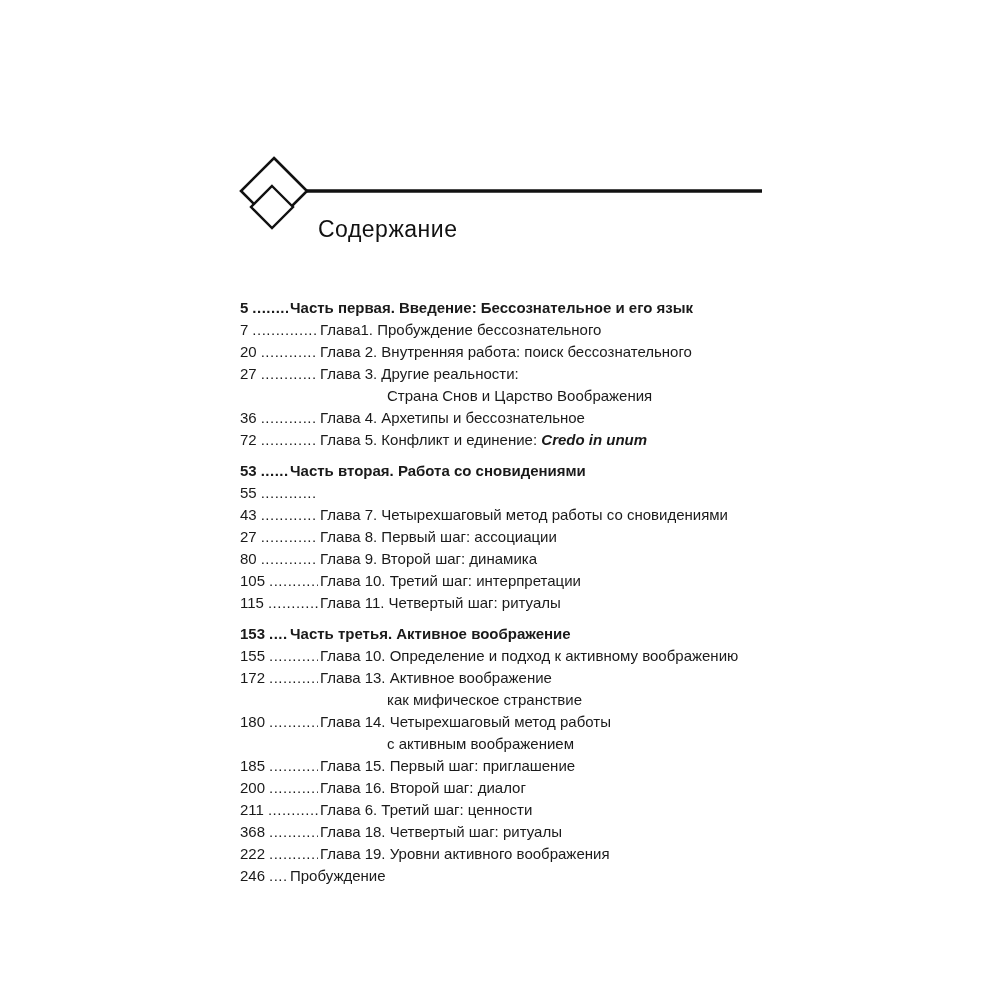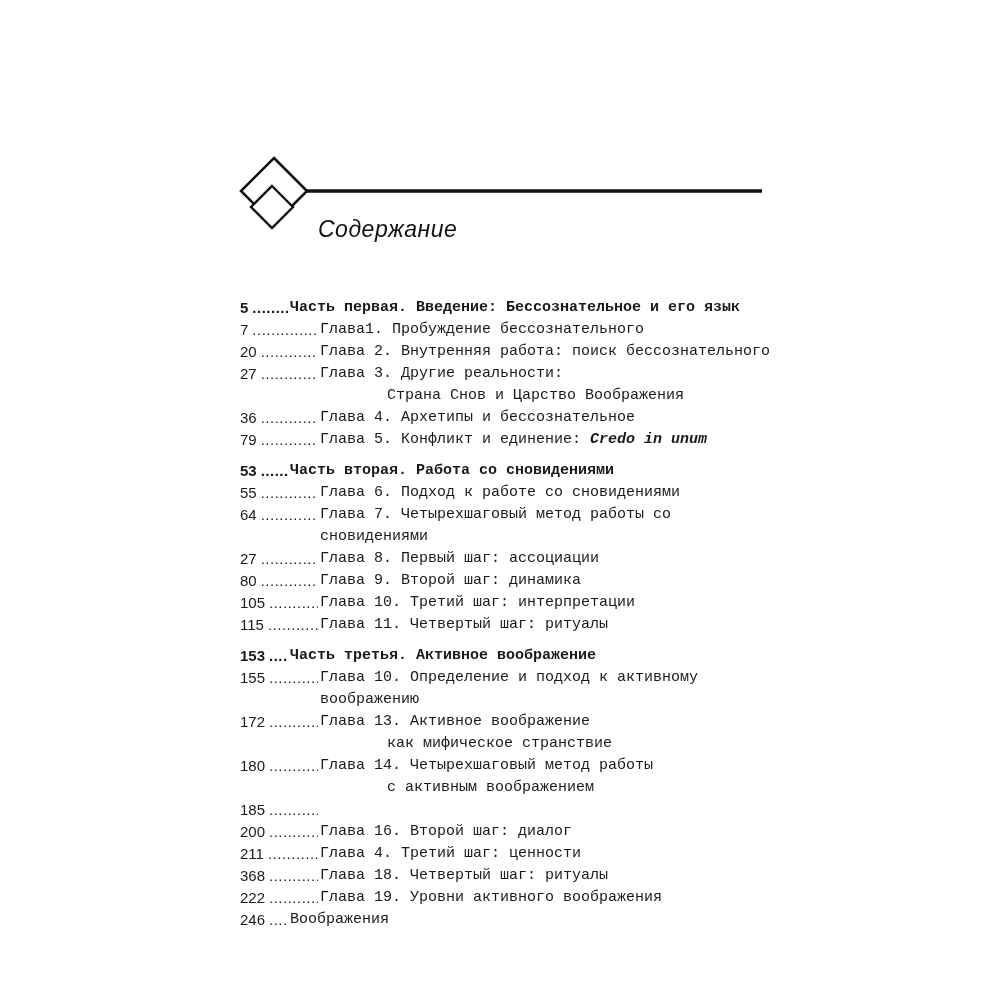--- a/index.html
+++ b/index.html
@@ -4,36 +4,36 @@
 <style>
   * { margin:0; padding:0; box-sizing:border-box; }
   html,body { background:#ffffff; }
   body {
     width:1000px; height:1000px; position:relative; overflow:hidden;
     font-family:"Liberation Sans", sans-serif; color:#1a1a1a;
   }
   .header-art { position:absolute; left:0; top:0; width:1000px; height:260px; }
   .page-title {
     position:absolute; left:318px; top:216px;
-    font-size:23px; letter-spacing:0.5px; color:#111;font-style:italic;
+    font-size:23px; letter-spacing:0.5px; color:#111;
   }
   .toc {
     position:absolute; left:240px; top:288px; width:545px;
     font-size:15px; line-height:22px;
   }
   .toc-row { display:flex; }
   .toc-row.part { font-weight:bold; margin-top:9px; }
   .leader {
     display:flex; flex:none; width:80px; overflow:hidden;
     white-space:nowrap; padding-right:2px;
   }
   .toc-row.part .leader, .toc-row.plain .leader { width:50px; }
   .num { flex:none; padding-right:4px; }
   .dots { flex:1 1 auto; overflow:hidden; letter-spacing:0.5px; }
-  .label-wrap { flex:1 1 auto;font-family:Liberation Mono, monospace; }
+  .label-wrap { flex:1 1 auto; }
   .em { font-style:italic; font-weight:bold;text-align:right; }
   .line2 { display:block; margin-left:67px; }
 </style>
 </head>
 <body>
 
 <div class="header-art">
   <svg width="1000" height="260" viewBox="0 0 1000 260">
 
     <line x1="303" y1="191" x2="762" y2="191" stroke="#111111" stroke-width="3.5"></line>
@@ -92,21 +92,21 @@
       <span class="num">36</span>
       <span class="dots">......................</span>
     </span>
     <span class="label-wrap">
       <span class="label">Глава 4. Архетипы и бессознательное</span><span class="em"></span>
       <span class="line2"></span>
     </span>
   </div>
     <div class="toc-row chapter">
     <span class="leader">
-      <span class="num">79</span>
+      <span class="num">72</span>
       <span class="dots">......................</span>
     </span>
     <span class="label-wrap">
       <span class="label">Глава 5. Конфликт и единение: </span><span class="em">Credo in unum</span>
       <span class="line2"></span>
     </span>
   </div>
     <div class="toc-row part">
     <span class="leader">
       <span class="num">53</span>
@@ -115,28 +115,24 @@
     <span class="label-wrap">
       <span class="label">Часть вторая. Работа со сновидениями</span><span class="em"></span>
       <span class="line2"></span>
     </span>
   </div>
     <div class="toc-row chapter">
     <span class="leader">
       <span class="num">55</span>
       <span class="dots">......................</span>
     </span>
-    <span class="label-wrap">
-      <span class="label">Глава 6. Подход к работе со сновидениями</span><span class="em"></span>
-      <span class="line2"></span>
-    </span>
-  </div>
-    <div class="toc-row chapter">
-    <span class="leader">
-      <span class="num">64</span>
+  </div>
+    <div class="toc-row chapter">
+    <span class="leader">
+      <span class="num">43</span>
       <span class="dots">......................</span>
     </span>
     <span class="label-wrap">
       <span class="label">Глава 7. Четырехшаговый метод работы со сновидениями</span><span class="em"></span>
       <span class="line2"></span>
     </span>
   </div>
     <div class="toc-row chapter">
     <span class="leader">
       <span class="num">27</span>
@@ -215,38 +211,42 @@
     <span class="label-wrap">
       <span class="label">Глава 14. Четырехшаговый метод работы</span><span class="em"></span>
       <span class="line2">с активным воображением</span>
     </span>
   </div>
     <div class="toc-row chapter">
     <span class="leader">
       <span class="num">185</span>
       <span class="dots">......................</span>
     </span>
+    <span class="label-wrap">
+      <span class="label">Глава 15. Первый шаг: приглашение</span><span class="em"></span>
+      <span class="line2"></span>
+    </span>
   </div>
     <div class="toc-row chapter">
     <span class="leader">
       <span class="num">200</span>
       <span class="dots">......................</span>
     </span>
     <span class="label-wrap">
       <span class="label">Глава 16. Второй шаг: диалог</span><span class="em"></span>
       <span class="line2"></span>
     </span>
   </div>
     <div class="toc-row chapter">
     <span class="leader">
       <span class="num">211</span>
       <span class="dots">......................</span>
     </span>
     <span class="label-wrap">
-      <span class="label">Глава 4. Третий шаг: ценности</span><span class="em"></span>
+      <span class="label">Глава 6. Третий шаг: ценности</span><span class="em"></span>
       <span class="line2"></span>
     </span>
   </div>
     <div class="toc-row chapter">
     <span class="leader">
       <span class="num">368</span>
       <span class="dots">......................</span>
     </span>
     <span class="label-wrap">
       <span class="label">Глава 18. Четвертый шаг: ритуалы</span><span class="em"></span>
@@ -262,17 +262,17 @@
       <span class="label">Глава 19. Уровни активного воображения</span><span class="em"></span>
       <span class="line2"></span>
     </span>
   </div>
     <div class="toc-row plain">
     <span class="leader">
       <span class="num">246</span>
       <span class="dots">............</span>
     </span>
     <span class="label-wrap">
-      <span class="label">Воображения</span><span class="em"></span>
+      <span class="label">Пробуждение</span><span class="em"></span>
       <span class="line2"></span>
     </span>
   </div>
   </div>
 
 </body></html>

